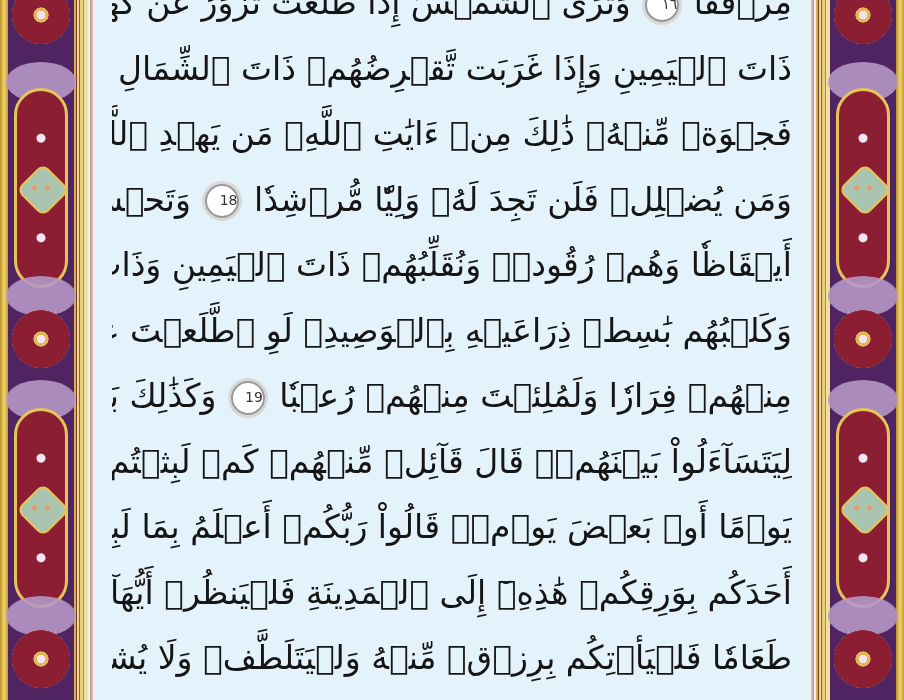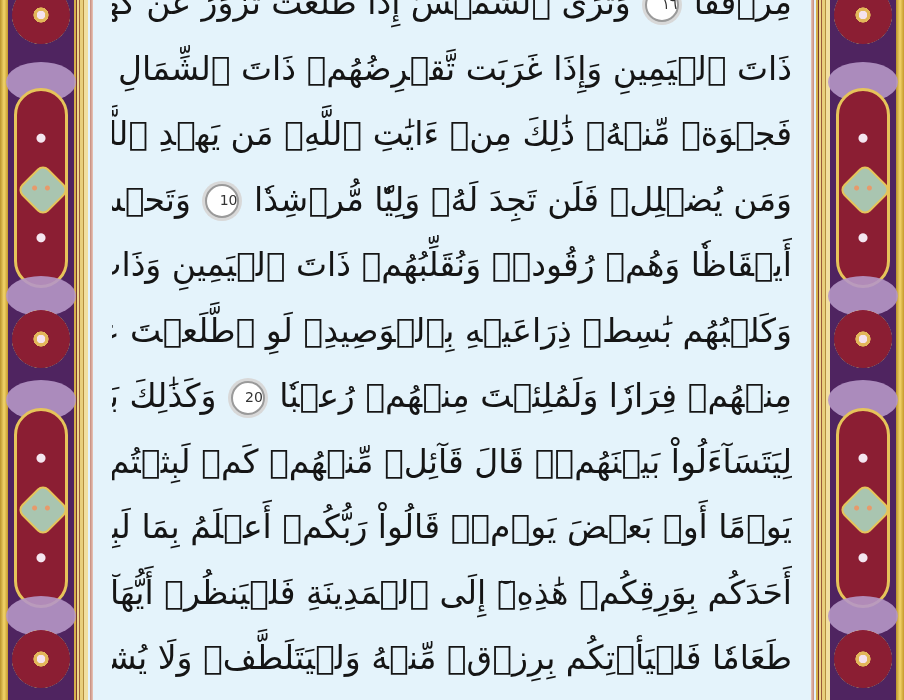--- a/index.html
+++ b/index.html
@@ -59,28 +59,28 @@
   <div class="text">
     <div class="line">
       <span>مِرۡفَقٗا</span>
       <span class="ayah">١٦</span>
       <span>وَتَرَى ٱلشَّمۡسَ إِذَا طَلَعَت تَّزَٰوَرُ عَن كَهۡفِهِمۡ</span>
     </div>
     <div class="line">ذَاتَ ٱلۡيَمِينِ وَإِذَا غَرَبَت تَّقۡرِضُهُمۡ ذَاتَ ٱلشِّمَالِ وَهُمۡ فِي</div>
     <div class="line">فَجۡوَةٖ مِّنۡهُۚ ذَٰلِكَ مِنۡ ءَايَٰتِ ٱللَّهِۗ مَن يَهۡدِ ٱللَّهُ فَهُوَ ٱلۡمُهۡتَدِۖ</div>
     <div class="line">
       <span>وَمَن يُضۡلِلۡ فَلَن تَجِدَ لَهُۥ وَلِيّٗا مُّرۡشِدٗا</span>
-      <span class="ayah">10</span>
+      <span class="ayah">18</span>
       <span>وَتَحۡسَبُهُمۡ</span>
     </div>
     <div class="line">أَيۡقَاظٗا وَهُمۡ رُقُودٞۚ وَنُقَلِّبُهُمۡ ذَاتَ ٱلۡيَمِينِ وَذَاتَ ٱلشِّمَالِۖ</div>
     <div class="line">وَكَلۡبُهُم بَٰسِطٞ ذِرَاعَيۡهِ بِٱلۡوَصِيدِۚ لَوِ ٱطَّلَعۡتَ عَلَيۡهِمۡ لَوَلَّيۡتَ</div>
     <div class="line">
       <span>مِنۡهُمۡ فِرَارٗا وَلَمُلِئۡتَ مِنۡهُمۡ رُعۡبٗا</span>
-      <span class="ayah">20</span>
+      <span class="ayah">19</span>
       <span>وَكَذَٰلِكَ بَعَثۡنَٰهُمۡ</span>
     </div>
     <div class="line">لِيَتَسَآءَلُواْ بَيۡنَهُمۡۚ قَالَ قَآئِلٞ مِّنۡهُمۡ كَمۡ لَبِثۡتُمۡۖ قَالُواْ لَبِثۡنَا</div>
     <div class="line">يَوۡمًا أَوۡ بَعۡضَ يَوۡمٖۚ قَالُواْ رَبُّكُمۡ أَعۡلَمُ بِمَا لَبِثۡتُمۡ فَٱبۡعَثُوٓاْ</div>
     <div class="line">أَحَدَكُم بِوَرِقِكُمۡ هَٰذِهِۦٓ إِلَى ٱلۡمَدِينَةِ فَلۡيَنظُرۡ أَيُّهَآ أَزۡكَىٰ</div>
     <div class="line">طَعَامٗا فَلۡيَأۡتِكُم بِرِزۡقٖ مِّنۡهُ وَلۡيَتَلَطَّفۡ وَلَا يُشۡعِرَنَّ</div>
   </div>
 </div>
 
 </body></html>

